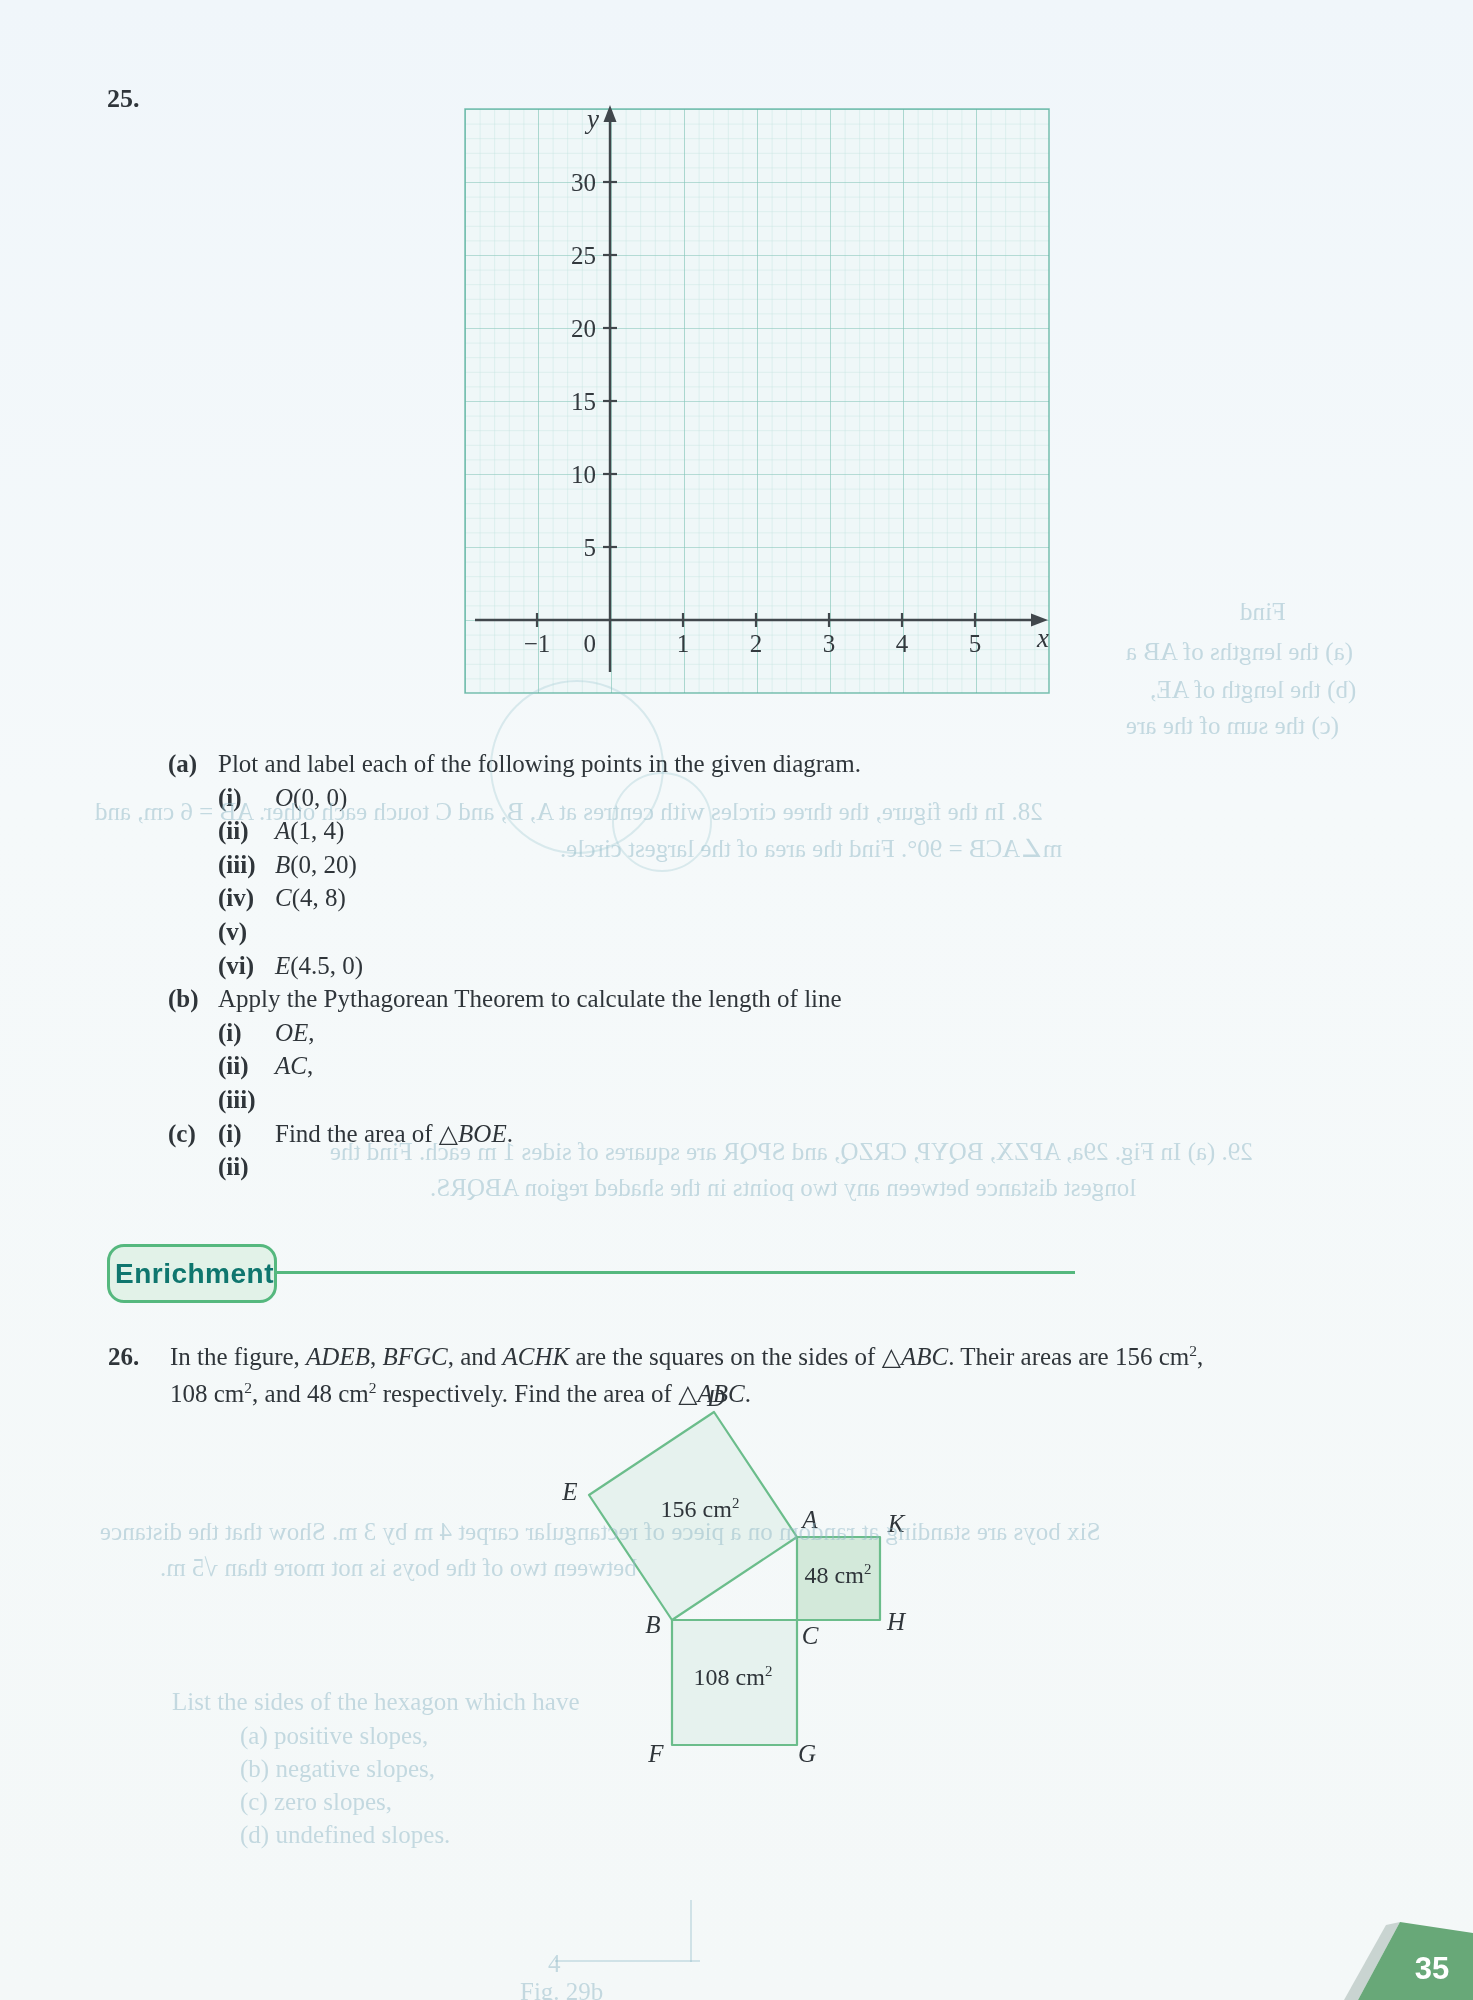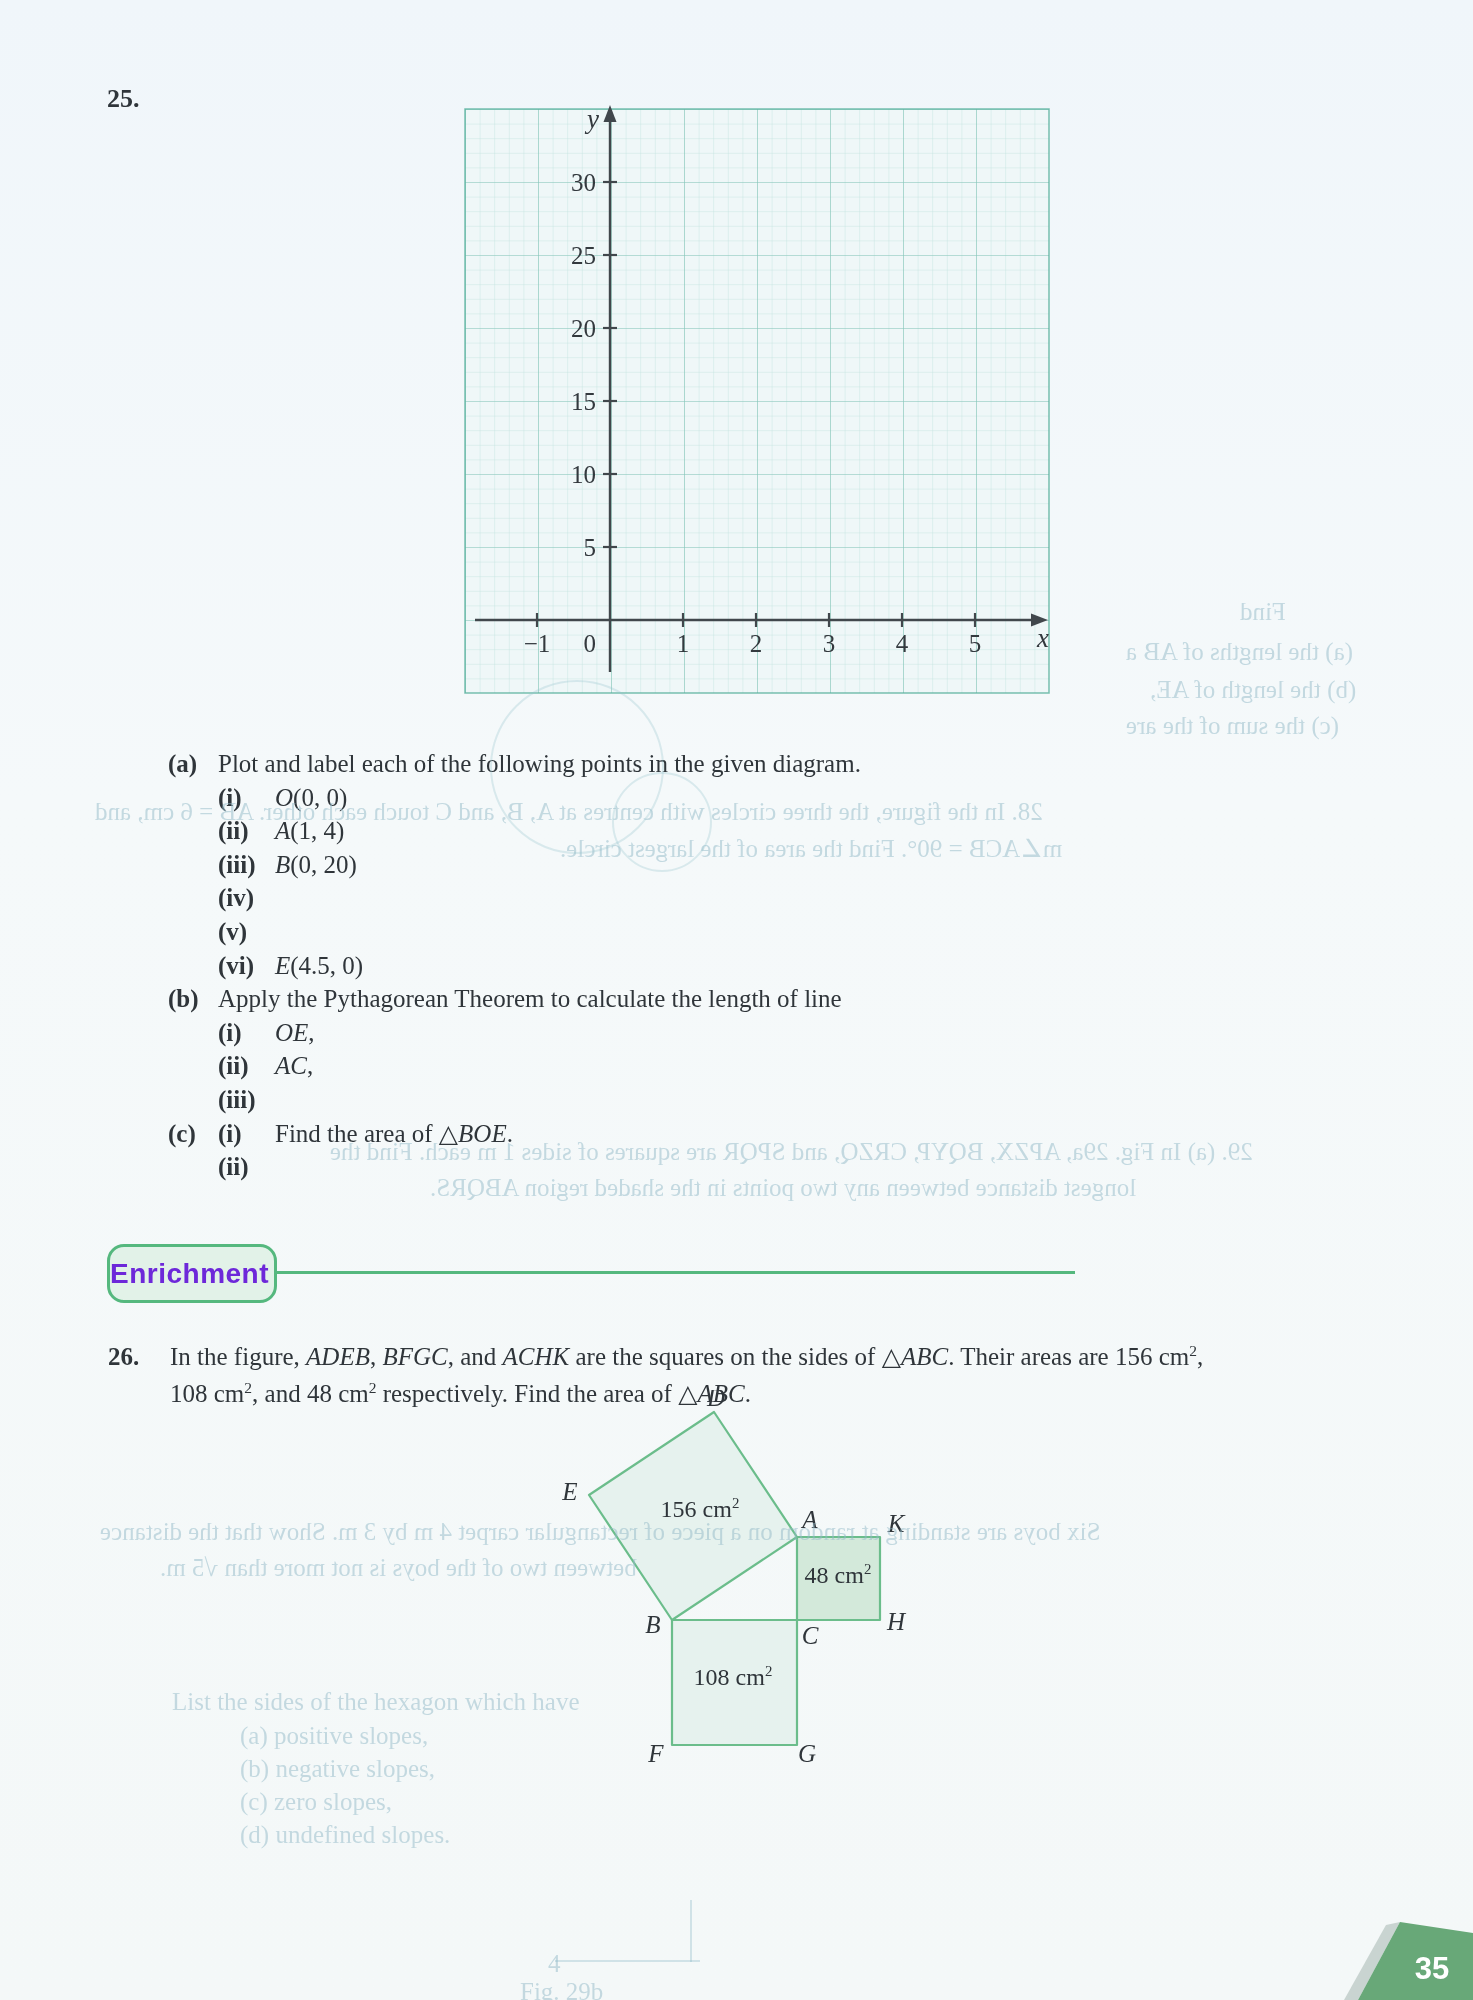--- a/index.html
+++ b/index.html
@@ -18,22 +18,22 @@
   .ptxt{flex:1;}
   .seg-n{font-style:normal;}
   .seg-i{font-style:italic;}
   .seg-sup{vertical-align:super;font-size:0.62em;line-height:0;}
   
   .graph{position:absolute;left:400px;top:95px;}
   
   .enrichment-badge{
     position:absolute;left:107px;top:1244px;width:170px;height:59px;
     border:3px solid #55b87e;border-radius:17px;background:#e2f2e8;
-    display:flex;align-items:center;justify-content:flex-start;
-    font-family:"Liberation Sans", sans-serif;font-weight:bold;font-size:28px;color:#6d28d9;
+    display:flex;align-items:center;justify-content:flex-end;
+    font-family:"Liberation Sans", sans-serif;font-weight:bold;font-size:28px;color:#0f766e;
     letter-spacing:0.5px;box-sizing:border-box;z-index:4;
   }
   .enrichment-rule{position:absolute;left:277px;top:1271px;width:798px;height:3px;background:#55b87e;z-index:3;}
   
   .q26{position:absolute;left:108px;top:1338px;width:1290px;display:flex;align-items:baseline;font-size:25px;line-height:37px;}
   .q26 .c26{display:inline-block;width:62px;flex:none;font-weight:bold;}
   .q26-text{flex:1;}
   .figure26{position:absolute;left:520px;top:1390px;}
   .figlabel{position:absolute;font-size:24px;text-align:center;color:#2f353a;z-index:3;}
   
@@ -152,20 +152,21 @@
         <span class="ptxt"><span class="seg-i">A</span><span class="seg-n">(1, 4)</span></span>
       </div>
       <div class="prow">
         <span class="c1"></span>
         <span class="c2">(iii)</span>
         <span class="ptxt"><span class="seg-i">B</span><span class="seg-n">(0, 20)</span></span>
       </div>
       <div class="prow">
         <span class="c1"></span>
         <span class="c2">(iv)</span>
+        <span class="ptxt"><span class="seg-i">C</span><span class="seg-n">(4, 8)</span></span>
       </div>
       <div class="prow">
         <span class="c1"></span>
         <span class="c2">(v)</span>
       </div>
       <div class="prow">
         <span class="c1"></span>
         <span class="c2">(vi)</span>
         <span class="ptxt"><span class="seg-i">E</span><span class="seg-n">(4.5, 0)</span></span>
       </div>

